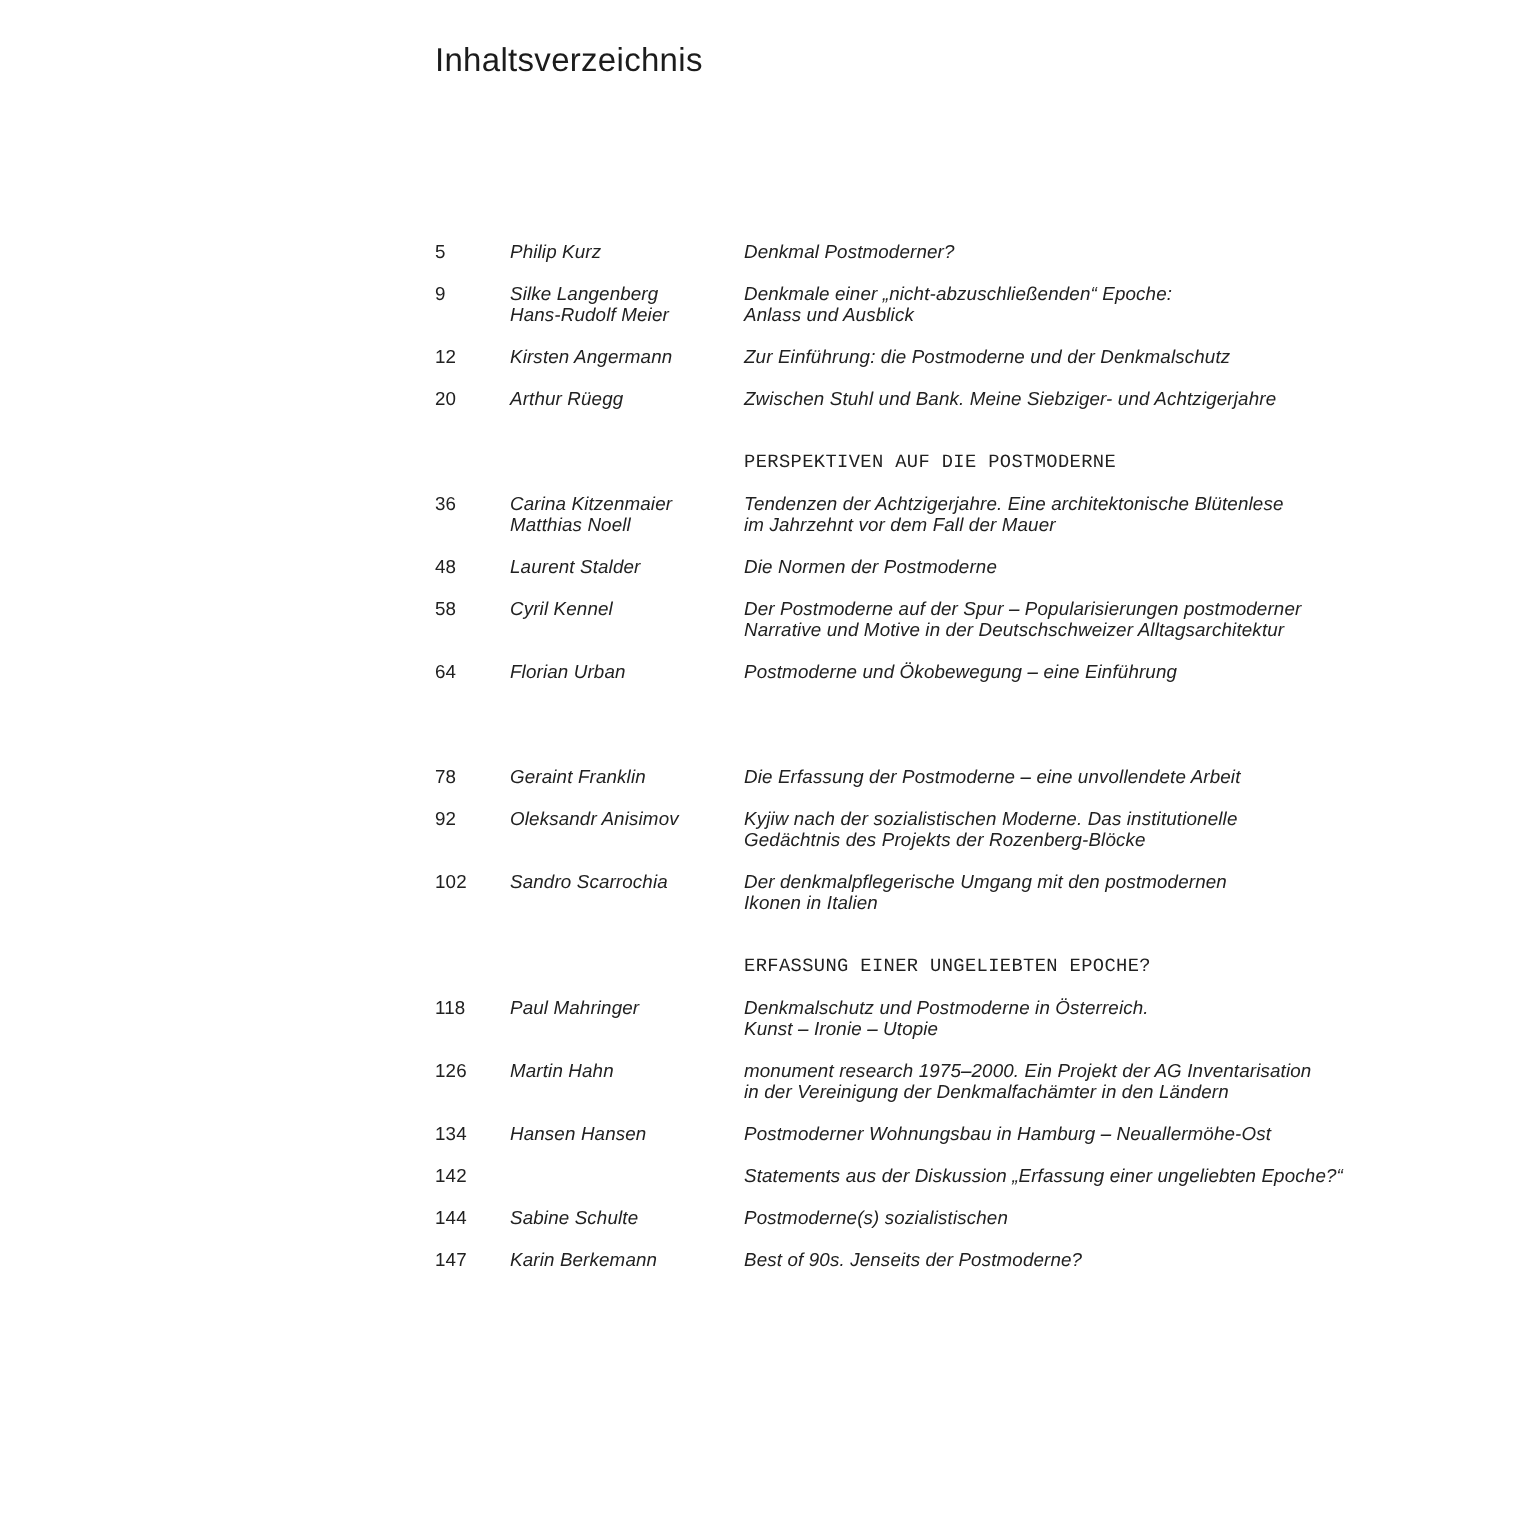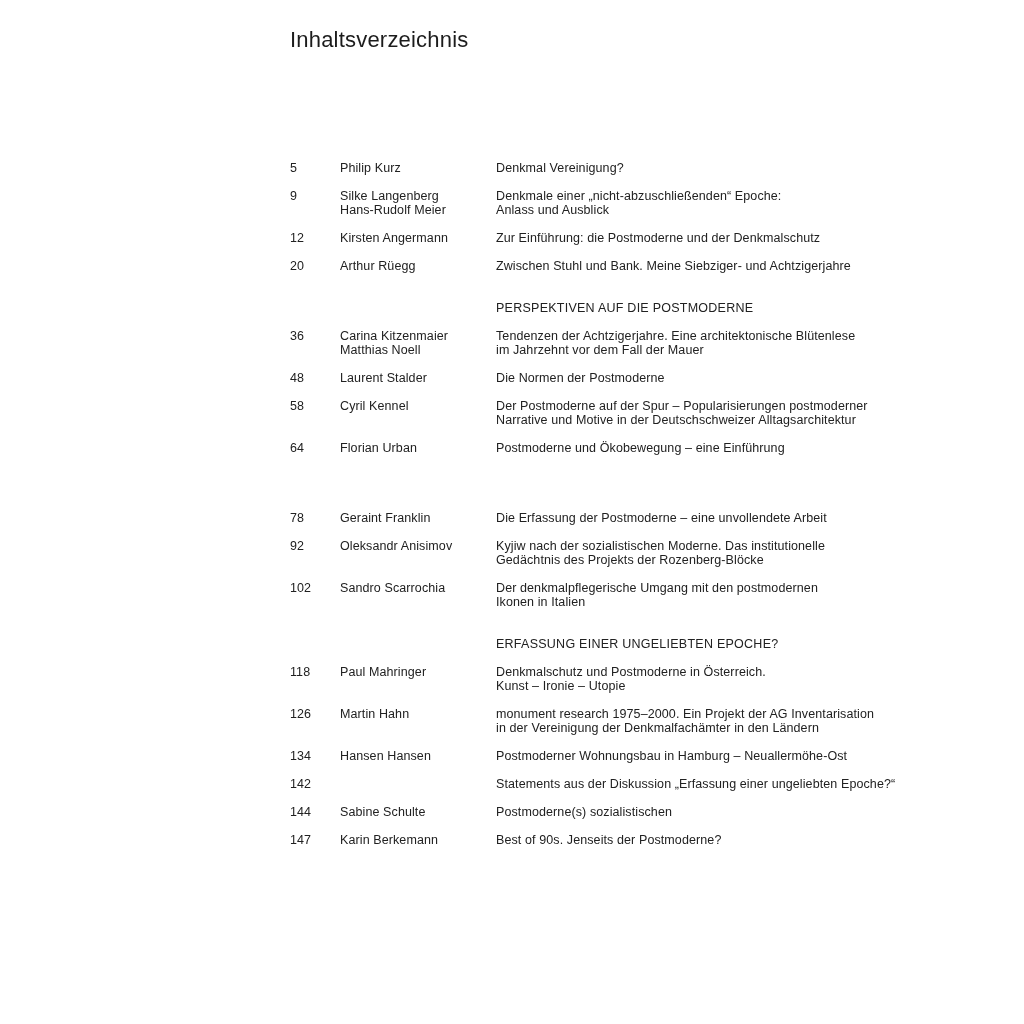--- a/index.html
+++ b/index.html
@@ -37,44 +37,46 @@
     letter-spacing: 0.1px;
   }
   .entry {
     display: grid;
     grid-template-columns: 50px 156px auto;
     margin-bottom: 14px;
     align-items: start;
   }
   .section-heading-row {
     margin-top: 28px;
+    font-family: Liberation Mono, monospace;
   }
   .section-heading {
     text-transform: none;
     letter-spacing: 0.25px;
     white-space: nowrap;
   }
   .line {
     white-space: nowrap;
+    font-style: italic;
   }
   .col { min-height: 14px; }
 </style>
 </head>
 <body>
 
 <div class="page">
   <h1 class="doc-title">Inhaltsverzeichnis</h1>
   <div class="toc" id="toc">
   <div class="entry">
     <div class="col pagenum">5</div>
     <div class="col authors">
           <div class="line">Philip Kurz</div>
         </div>
     <div class="col title">
-          <div class="line">Denkmal Vereinigung?</div>
+          <div class="line">Denkmal Postmoderner?</div>
         </div>
   </div>
 
   <div class="entry">
     <div class="col pagenum">9</div>
     <div class="col authors">
           <div class="line">Silke Langenberg</div>
           <div class="line">Hans-Rudolf Meier</div>
         </div>
     <div class="col title">

